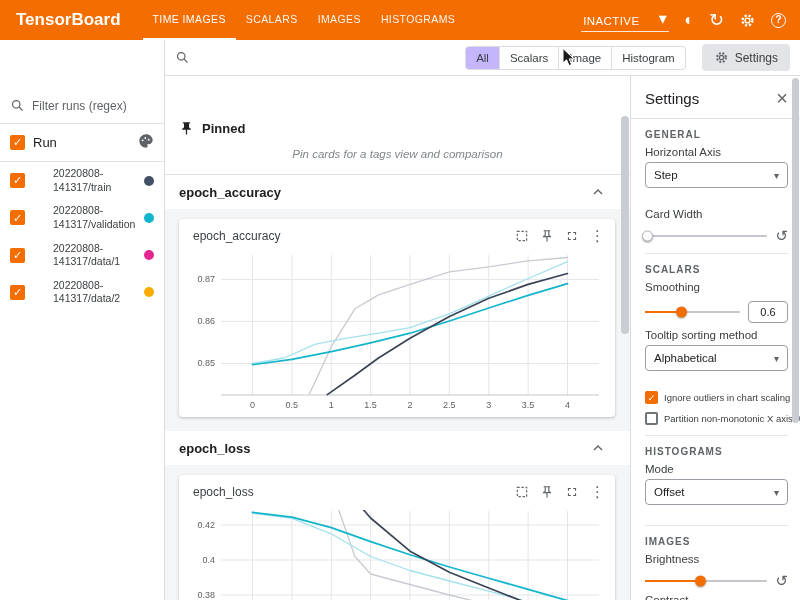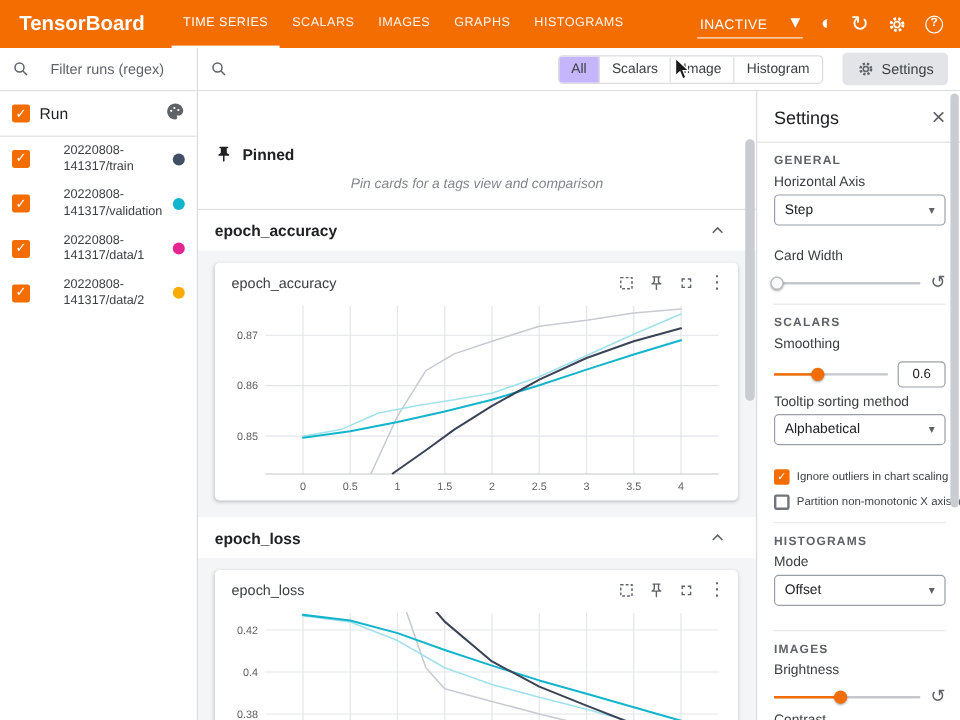--- a/index.html
+++ b/index.html
@@ -25,21 +25,21 @@
   
   .content { display: flex; height: 560px; }
   .sidebar { width: 165px; flex: none; border-right: 1px solid #dadce0; background: #fff; }
   .rightzone { flex: 1; display: flex; flex-direction: column; min-width: 0; }
   .mainrow { flex: 1; display: flex; min-height: 0; }
   .center { flex: 1; min-width: 0; position: relative; background: #fff; overflow: hidden; }
   .settings-panel { width: 170px; flex: none; border-left: 1px solid #dadce0; background: #fff;
          position: relative; overflow: hidden; }
   .hdiv { height: 1px; background: #e0e0e0; }
   
-  .sb-search { display: flex; align-items: center; gap: 17px; padding: 10px 10px; }
+  .sb-search { display: flex; align-items: center; gap: 7px; padding: 10px 10px; margin-top: 48px; }
   .sb-search input, .tagbar input { border: none; outline: none; font-size: 12px; color: #202124; width: 110px; }
   input::placeholder { color: #5f6368; }
   .runs-header { display: flex; align-items: center; gap: 8px; padding: 9px 10px; font-size: 13px; }
   .palette { margin-left: auto; }
   .run-row { display: flex; align-items: center; gap: 8px; padding: 5px 10px; font-size: 10.5px;
          color: #3c4043; line-height: 1.3; cursor: pointer; }
   .run-name { width: 96px; overflow-wrap: break-word; margin-left: 20px; }
   .run-dot { width: 10px; height: 10px; border-radius: 50%; margin-left: auto; flex: none; }
   .cb { width: 15px; height: 15px; border-radius: 2px; flex: none; display: flex; align-items: center;
         justify-content: center; cursor: pointer; }
@@ -101,24 +101,23 @@
         color: #5f6368; flex: none; cursor: pointer; }
   
   .fake-cursor { position: absolute; left: 562px; top: 48px; z-index: 60; pointer-events: none; }
 </style>
 </head>
 <body>
 
 <header class="appbar">
   <div class="logo">TensorBoard</div>
   <nav class="tabs">
-    <div class="tab active">TIME SERIES</div>
+    <div class="tab active">TIME IMAGES</div>
     <div class="tab">SCALARS</div>
     <div class="tab">IMAGES</div>
-    <div class="tab">GRAPHS</div>
     <div class="tab">HISTOGRAMS</div>
   </nav>
   <div class="appbar-right">
     <div class="status-select">
       <span>INACTIVE</span>
       <span class="hicon">▾</span>
     </div>
     <span class="hicon">◐</span>
     <span class="hicon" style="font-size:18px;">↻</span>
     <span class="hicon">

